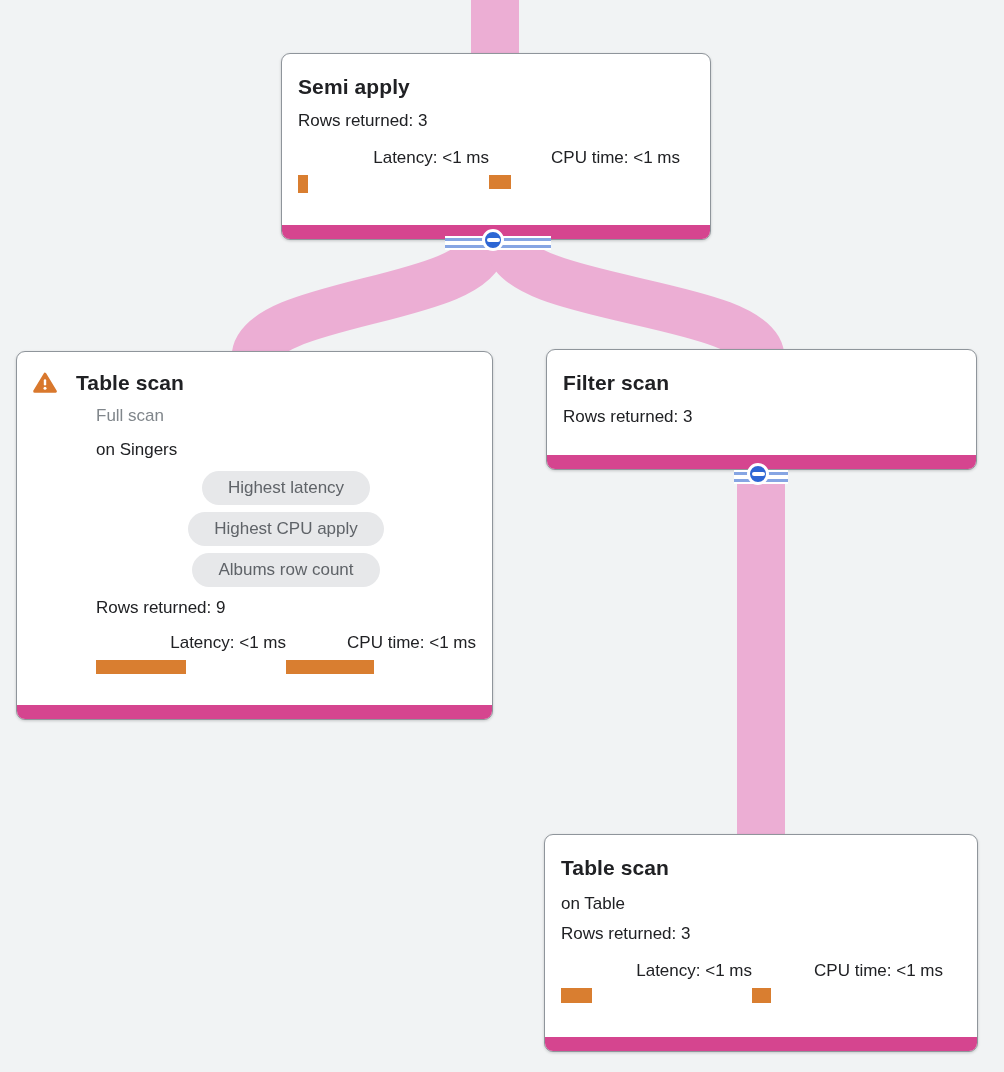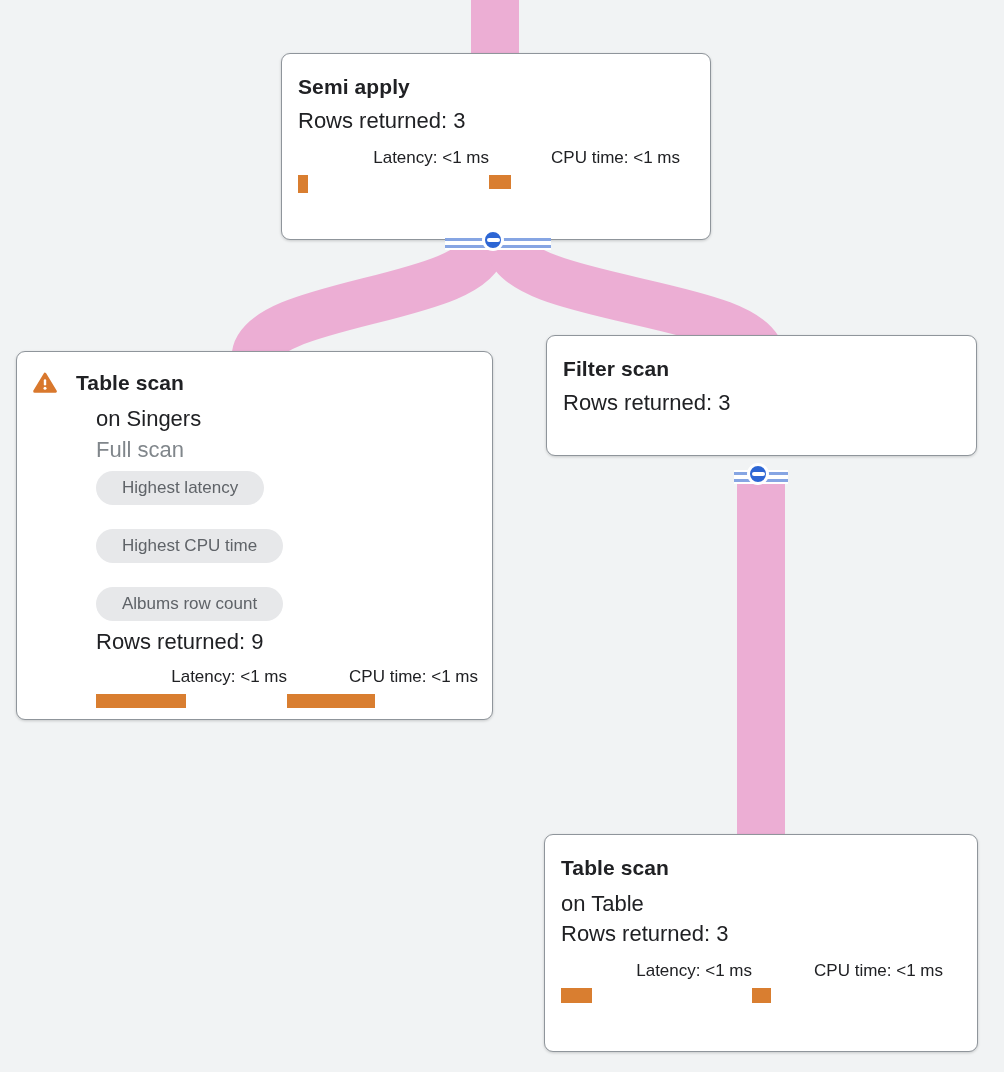--- a/index.html
+++ b/index.html
@@ -5,43 +5,43 @@
   html,body{margin:0;padding:0;}
   body{font-family:"Liberation Sans","DejaVu Sans",sans-serif;}
   #canvas{position:relative;width:1004px;height:1072px;background:#f1f3f4;overflow:hidden;}
 
   
   #edges{position:absolute;left:0;top:0;z-index:1;}
   .edge{fill:none;stroke:#ecaed4;}
 
   
   .card{position:absolute;z-index:2;background:#ffffff;border:1px solid #8f959b;border-radius:9px;
-        box-shadow:0 1px 3px rgba(0,0,0,.18);display:flex;flex-direction:row;box-sizing:border-box;}
+        box-shadow:0 1px 3px rgba(0,0,0,.18);display:flex;flex-direction:column;box-sizing:border-box;}
   .card-body{flex:1;padding:20px 16px 0 16px;}
   .card-footer{height:14px;background:#d5458f;border-radius:0 0 8px 8px;}
   .node-title{font-size:21px;font-weight:600;color:#202124;line-height:26px;letter-spacing:.1px;}
-  .node-line{font-size:22px;color:#202124;line-height:22px;}
+  .node-line{font-size:17px;color:#202124;line-height:22px;}
   .muted{color:#80868b;}
   .title-row{display:flex;align-items:center;gap:19px;}
   .warn-svg{width:24px;height:22px;display:block;}
   .indent{margin-left:63px;}
 
-  .badges{display:flex;flex-direction:column;align-items:flex-start;gap:24px;margin:10px 0 0 0;}
+  .badges{display:flex;flex-direction:column;align-items:center;gap:7px;margin:10px 0 0 0;}
   .badge{display:inline-flex;align-items:center;height:34px;padding:0 26px;border-radius:17px;
          background:#e7e8ea;color:#5f6368;font-size:17px;}
 
   .metrics{display:flex;margin-top:15px;text-align:right;}
   .metric{width:191px;}
   .metric-label{font-size:17px;color:#202124;line-height:21px;}
   .bar{background:#d97e30;margin-top:7px;}
 
   
   #card-semi-apply{left:281px;top:53px;width:430px;height:187px;}
   #card-table-scan-singers{left:16px;top:351px;width:477px;height:369px;}
-  #card-filter-scan{left:546px;top:335px;width:431px;height:121px;}
+  #card-filter-scan{left:546px;top:349px;width:431px;height:121px;}
   #card-table-scan-albums{left:544px;top:834px;width:434px;height:218px;}
 
   
   #card-semi-apply .node-line{margin-top:10px;}
   #card-table-scan-singers .card-body{padding-top:18px;}
   #card-table-scan-singers .sub1{margin-top:12px;}
   #card-table-scan-singers .sub2{margin-top:9px;}
   #card-table-scan-singers .rows{margin-top:10px;}
   #card-table-scan-singers .metrics{margin-top:13px;}
   #card-filter-scan .node-line{margin-top:10px;}
@@ -105,25 +105,25 @@
         <span>
           <svg class="warn-svg" viewBox="0 0 24 22">
             <path d="M12 2.2 L22.3 19.3 H1.7 Z" fill="#d9782d" stroke="#d9782d" stroke-width="3" stroke-linejoin="round"></path>
             <rect x="10.8" y="7.2" width="2.4" height="6.2" rx="1.2" fill="#ffffff"></rect>
             <circle cx="12" cy="16.2" r="1.5" fill="#ffffff"></circle>
           </svg>
         </span>
         <div class="node-title">Table scan</div>
       </div>
       <div class="indent">
+        <div class="node-line muted sub2">Full scan</div>
         <div class="node-line sub1">on Singers</div>
-        <div class="node-line muted sub2">Full scan</div>
         <div class="badges">
           <span class="badge">Highest latency</span>
-          <span class="badge">Highest CPU time</span>
+          <span class="badge">Highest CPU apply</span>
           <span class="badge">Albums row count</span>
         </div>
         <div class="node-line rows">Rows returned: 9</div>
         <div class="metrics">
           <div class="metric">
             <div class="metric-label">Latency: &lt;1 ms</div>
             <div class="bar bar-latency"></div>
           </div>
           <div class="metric">
             <div class="metric-label">CPU time: &lt;1 ms</div>

